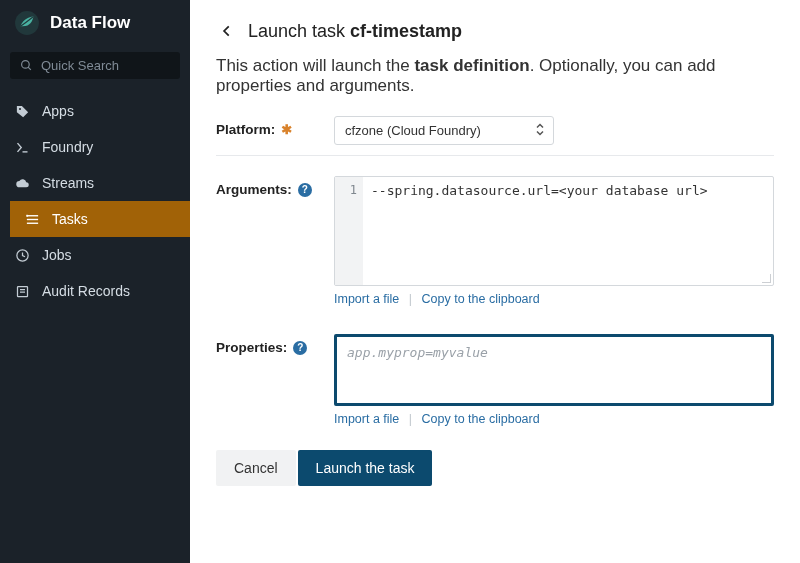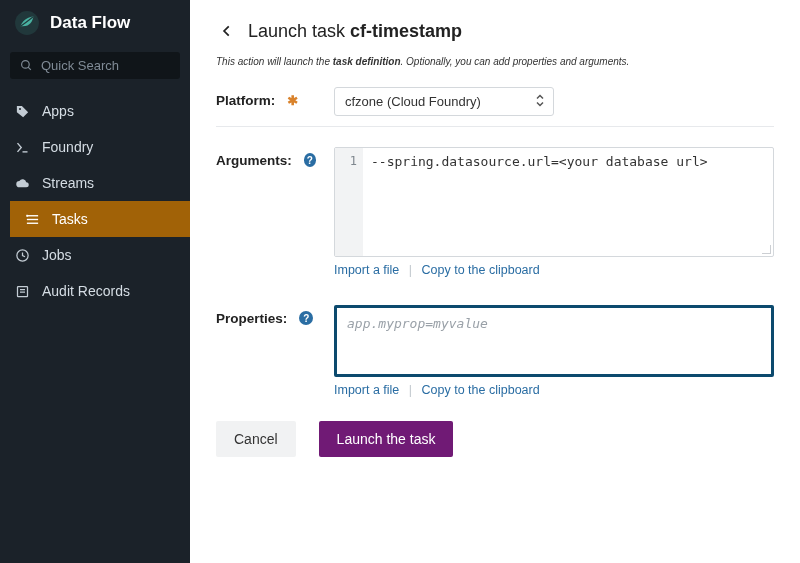--- a/index.html
+++ b/index.html
@@ -18,26 +18,26 @@
   .nav li.active { background: #a16207; color: #fff; margin-left: 10px; }
   .nav li .ic { width: 16px; display: flex; align-items: center; justify-content: center; color: #c3ccd4; }
   .nav li.active .ic { color: #fff; }
 
   
   .main { flex: 1; padding: 20px 26px 24px; overflow: auto; }
   .header { display: flex; align-items: center; gap: 10px; margin-bottom: 14px; }
   .back { width: 22px; height: 22px; display: flex; align-items: center; justify-content: center; cursor: pointer; }
   .title { font-size: 18px; font-weight: 400; color: #222; }
   .title strong { font-weight: 700; }
-  .intro { font-size: 10px; color: #333; margin-bottom: 20px; font-style: italic; }
+  .intro { font-size: 17px; color: #333; margin-bottom: 20px; }
   .intro strong { font-weight: 700; }
 
   .form-row { display: flex; align-items: flex-start; gap: 18px; margin-bottom: 10px; }
   .form-row + .divider { height: 1px; background: #e7e9ec; margin: 8px 0 20px; }
-  .label-col { width: 100px; font-weight: 700; font-size: 13.5px; color: #222; display: flex; align-items: flex-start; gap: 12px; padding-top: 6px; }
+  .label-col { width: 100px; font-weight: 700; font-size: 13.5px; color: #222; display: flex; align-items: center; gap: 6px; padding-top: 6px; }
   .req { color: #d9822b; font-size: 13px; }
   .field-col { flex: 1; }
 
   .select { width: 220px; border: 1px solid #d4d8dc; border-radius: 3px; padding: 6px 26px 6px 10px; font-size: 13px; color: #333; position: relative; background: #fff; cursor: pointer; }
   .select .chev { position: absolute; right: 8px; top: 50%; transform: translateY(-50%); color: #555; }
 
   .code-editor { border: 1px solid #d4d8dc; border-radius: 2px; height: 110px; display: flex; font-family: ui-monospace, Menlo, Consolas, monospace; font-size: 13px; color: #333; overflow: hidden; position: relative; }
   .gutter { width: 28px; background: #f2f3f4; color: #7f878e; text-align: right; padding: 6px 6px 0 0; font-size: 12px; }
   .code { flex: 1; padding: 6px 8px; white-space: pre; }
   .resize-gr { position: absolute; right: 2px; bottom: 2px; width: 10px; height: 10px; opacity: .5; }
@@ -46,24 +46,24 @@
   .resize-gr::after  { width: 4px; height: 4px; }
 
   .plain-editor { border: 3px solid #0c4a6e; border-radius: 2px; height: 72px; padding: 8px 10px; font-family: ui-monospace, Menlo, Consolas, monospace; font-size: 13px; color: #9aa1a8; font-style: italic; }
 
   .mini-links { margin-top: 6px; font-size: 12.5px; color: #2a6da3; }
   .mini-links .sep { margin: 0 6px; color: #c2c8ce; }
   .mini-links a { color: #2a6da3; text-decoration: none; cursor: pointer; }
 
   .help { display: inline-flex; align-items: center; justify-content: center; width: 14px; height: 14px; border-radius: 50%; background: #2a6da3; color: #fff; font-size: 10px; font-weight: 700; cursor: pointer; }
 
-  .footer { display: flex; gap: 23px; margin-top: 24px; }
+  .footer { display: flex; gap: 2px; margin-top: 24px; }
   .btn { padding: 10px 18px; font-size: 14px; border-radius: 2px; cursor: pointer; }
   .btn-secondary { background: #f1f2f3; color: #333; }
-  .btn-primary { background: #701a75; color: #fff; }
+  .btn-primary { background: #0c4a6e; color: #fff; }
 
   .section-gap { height: 18px; }
 </style>
 </head>
 <body>
 
 <div class="app">
 
   <aside class="sidebar">
     <div class="brand">

